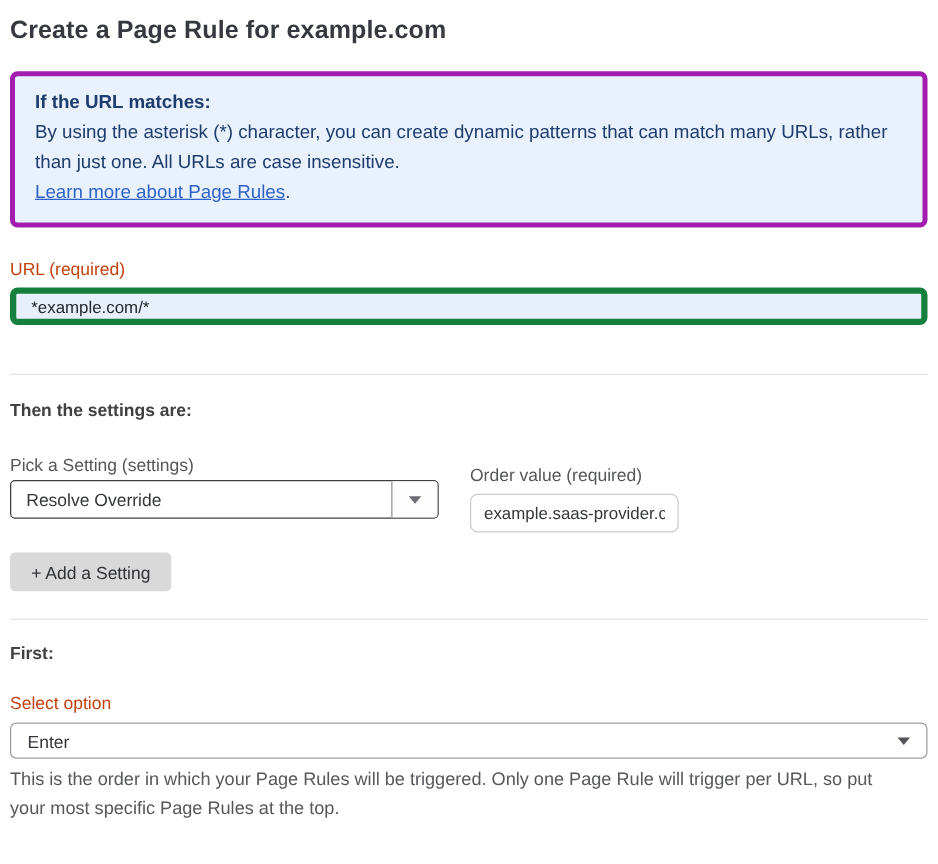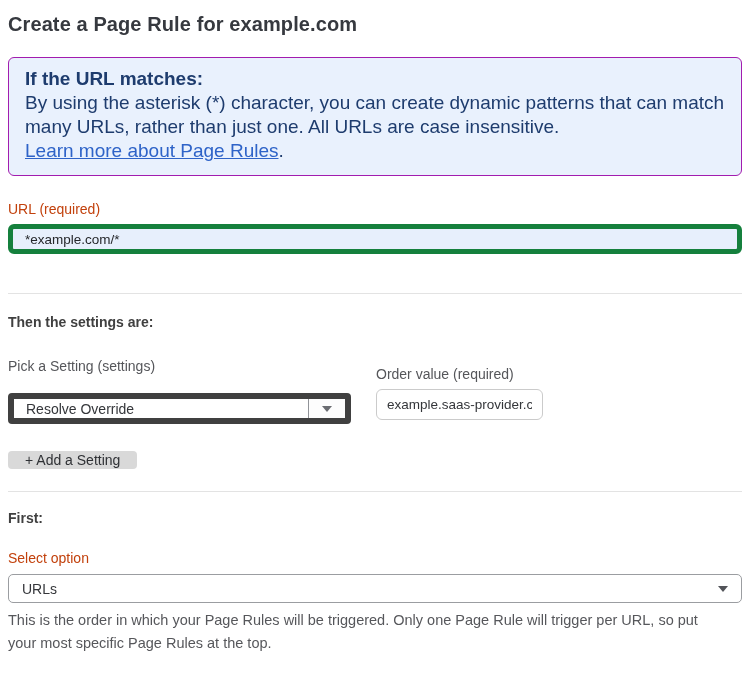--- a/index.html
+++ b/index.html
@@ -17,25 +17,25 @@
     margin-top: 13px;
     font-size: 20px;
     font-weight: bold;
     color: #36393f;
     letter-spacing: 0.1px;
   }
 
   .info-box {
     margin-top: 21px;
     background: #e9f1fd;
-    border: 1px solid #a21caf;
+    border: 4px solid #a21caf;
     border-radius: 6px;
     padding: 9px 16px 12px 16px;
     color: #1e3c6e;
-    font-size: 19px;
+    font-size: 15px;
     line-height: 24px;
   }
   .info-box .info-heading { font-weight: bold; }
   .info-box a.info-link {
     color: #2e63c8;
     text-decoration: underline;
     cursor: pointer;
   }
 
   .field-label {
@@ -77,24 +77,24 @@
   .settings-row { display: flex; align-items: flex-start; }
   .settings-col-label {
     display: block;
     font-size: 14px;
     color: #55565a;
   }
   .col-setting { width: 343px; margin-top: 28px; }
   .col-value { margin-left: 25px; margin-top: 36px; }
 
   .select-box {
-    margin-top: 19px;
+    margin-top: 4px;
     height: 31px;
     background: #ffffff;
-    border: 6px solid #404040;
+    border: 1px solid #404040;
     border-radius: 4px;
     display: flex;
     align-items: center;
     cursor: pointer;
     overflow: hidden;
   }
   .select-box .select-text {
     flex: 1;
     padding: 0 12px;
     font-size: 14px;
@@ -137,22 +137,22 @@
     height: 30px;
     border: none;
     border-radius: 4px;
     font-size: 14px;
     font-family: "Liberation Sans", sans-serif;
     cursor: pointer;
   }
   .btn-gray { background: #d9d9d9; color: #2f3135; }
 
   .add-setting-btn {
-    margin-top: 27px;
-    height: 18px;
+    margin-top: 16px;
+    height: 31px;
     padding: 0 17px;
   }
 
   .order-heading { margin-top: 18px; }
 
   .full-select {
     margin-top: 8px;
     width: 100%;
     height: 29px;
     background: #ffffff;
@@ -219,21 +219,21 @@
   </div>
 
   <button class="btn btn-gray add-setting-btn">+ Add a Setting</button>
 
   <hr class="divider d2">
 
   <h2 class="section-heading order-heading">First:</h2>
 
   <label class="field-label" style="margin-top:24px;">Select option</label>
   <div class="full-select">
-    <span class="select-text">URLs</span>
+    <span class="select-text">Enter</span>
     <span class="caret-down"></span>
   </div>
 
   <p class="help-text">This is the order in which your Page Rules will be triggered. Only one Page Rule will trigger per URL, so put your most specific Page Rules at the top.</p>
 
   
 
   
 
 </div>

